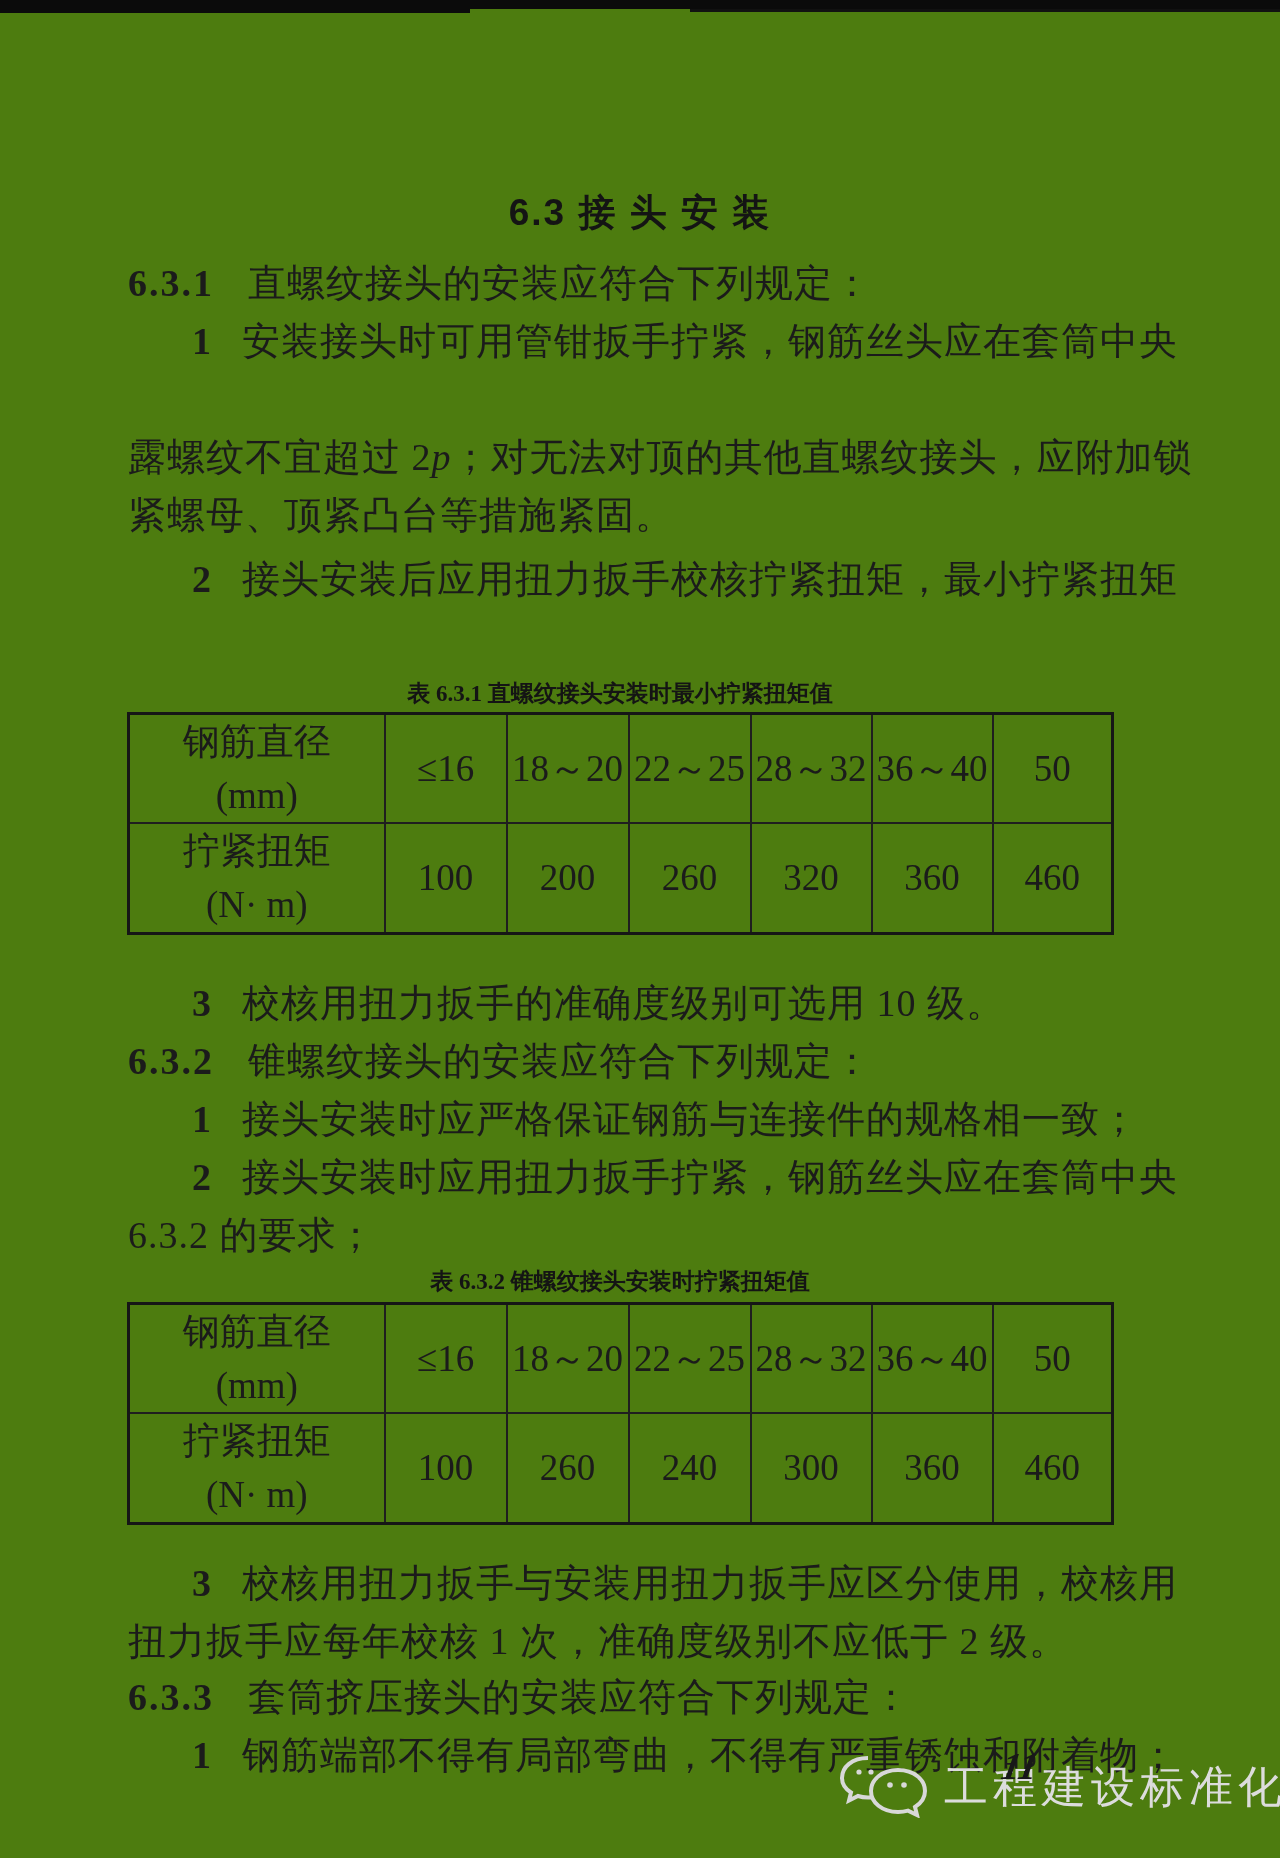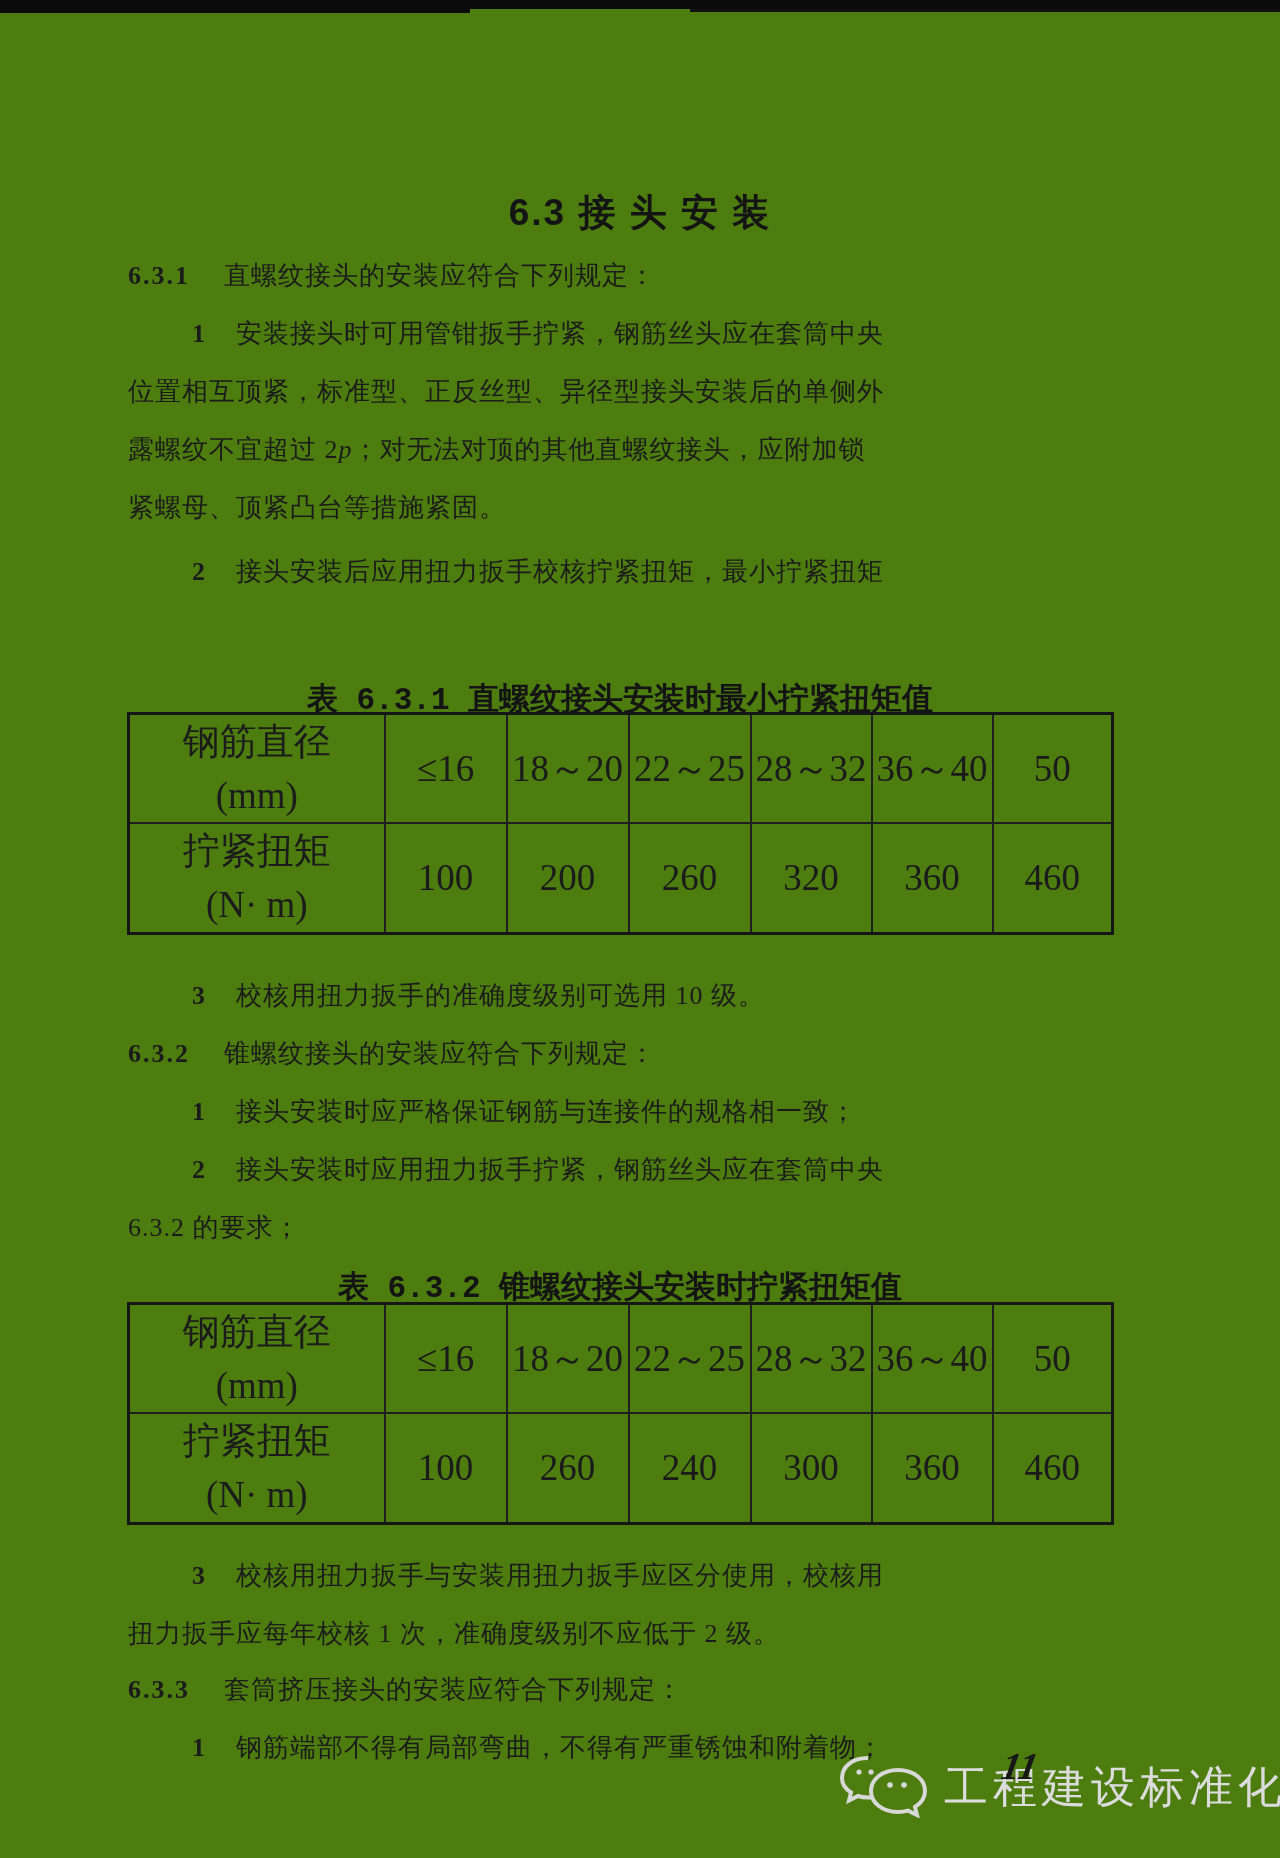--- a/index.html
+++ b/index.html
@@ -12,29 +12,29 @@
   .scan-top-b2{position:absolute;left:690px;top:9px;width:590px;height:3px;background:#111;}
   .scan-right-1{position:absolute;right:5px;top:1742px;width:5px;height:58px;background:#2a2a2a;opacity:.75;}
   .scan-right-2{position:absolute;right:6px;top:1812px;width:4px;height:26px;background:#3a3a3a;opacity:.55;}
 
   .title{
     position:absolute;left:0;top:188px;width:1280px;margin:0;
     text-align:center;font-size:37px;font-weight:bold;
     font-family:"Liberation Sans",sans-serif;letter-spacing:2px;color:#141414;
   }
   .line{
-    position:absolute;left:128px;width:1000px;font-size:26px;letter-spacing:1px;
+    position:absolute;left:128px;width:1000px;font-size:38px;letter-spacing:1px;
     white-space:nowrap;color:#1b1b1b;
   }
   .indent{padding-left:64px;}
   .secnum{font-weight:bold;margin-right:34px;letter-spacing:2px;}
   .itemnum{font-weight:bold;margin-right:30px;}
   .caption{
     position:absolute;left:128px;width:984px;text-align:center;
-    font-family:Liberation Mono, monospace;font-weight:bold;font-size:31px;color:#141414;
+    font-family:Liberation Serif, serif;font-weight:bold;font-size:23px;color:#141414;
   }
   table.ttable{
     position:absolute;left:127px;border-collapse:collapse;table-layout:fixed;
     width:984px;font-size:37px;color:#1b1b1b;
   }
   table.ttable td{
     border:2px solid #1f1f1f;text-align:center;vertical-align:middle;
     height:106px;padding:0;
   }
   table.ttable{border:3px solid #161616;}
@@ -68,21 +68,20 @@
 
   <h1 class="title">6.3  接 头 安 装</h1>
 
   <div class="line" style="top:258px">
     <span class="secnum">6.3.1</span><span>直螺纹接头的安装应符合下列规定：</span>
   </div>
 
   <div class="line indent" style="top:316px">
     <span class="itemnum">1</span><span>安装接头时可用管钳扳手拧紧，钢筋丝头应在套筒中央</span>
   </div>
-  <div class="line" style="top:374px">位置相互顶紧，标准型、正反丝型、异径型接头安装后的单侧外</div>
   <div class="line" style="top:432px">
     <span>露螺纹不宜超过 2</span><i>p</i><span>；对无法对顶的其他直螺纹接头，应附加锁</span>
   </div>
   <div class="line" style="top:490px">紧螺母、顶紧凸台等措施紧固。</div>
 
   <div class="line indent" style="top:554px">
     <span class="itemnum">2</span><span>接头安装后应用扭力扳手校核拧紧扭矩，最小拧紧扭矩</span>
   </div>
 
   <div class="caption" style="top:678px">表 6.3.1  直螺纹接头安装时最小拧紧扭矩值</div>

